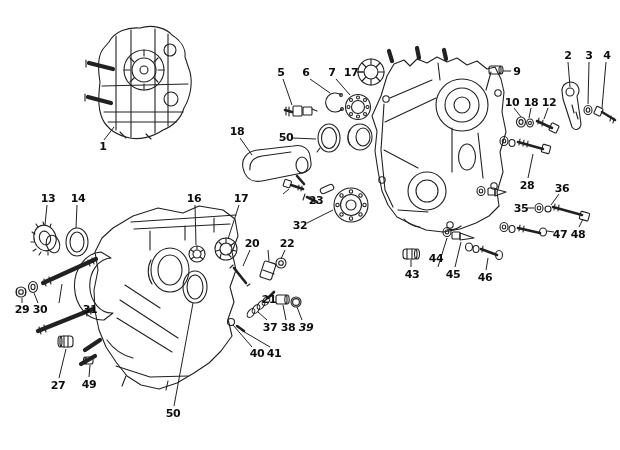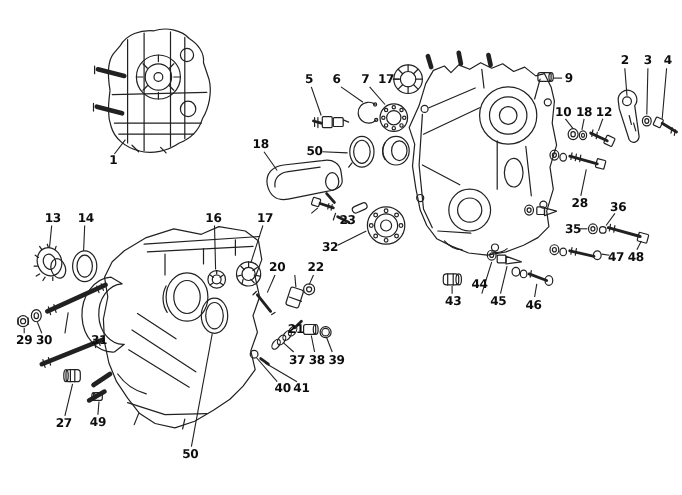--- a/index.html
+++ b/index.html
@@ -389,21 +389,21 @@
       <span class="callout" style="left: 252px; top: 243px;">20</span>
       <span class="callout" style="left: 269px; top: 255px; margin-top: 44px;">21</span>
       <span class="callout" style="left: 287px; top: 243px;">22</span>
       <span class="callout" style="left: 22px; top: 309px;">29</span>
       <span class="callout" style="left: 40px; top: 309px;">30</span>
       <span class="callout" style="left: 58px; top: 309px; margin-left: 32px;">31</span>
       <span class="callout" style="left: 58px; top: 385px;">27</span>
       <span class="callout" style="left: 89px; top: 384px;">49</span>
       <span class="callout" style="left: 270px; top: 327px;">37</span>
       <span class="callout" style="left: 288px; top: 327px;">38</span>
-      <span class="callout" style="left: 306px; top: 327px;">39</span>
+      <span class="callout" style="left: 306px; top: 327px; font-style: italic;">39</span>
       <span class="callout" style="left: 257px; top: 353px;">40</span>
       <span class="callout" style="left: 274px; top: 353px;">41</span>
       <span class="callout" style="left: 173px; top: 413px;">50</span>
       <span class="callout" style="left: 412px; top: 274px;">43</span>
       <span class="callout" style="left: 436px; top: 258px;">44</span>
       <span class="callout" style="left: 453px; top: 274px;">45</span>
       <span class="callout" style="left: 485px; top: 277px;">46</span>
       <span class="callout" style="left: 527px; top: 185px;">28</span>
       <span class="callout" style="left: 521px; top: 208px;">35</span>
       <span class="callout" style="left: 562px; top: 188px;">36</span>

